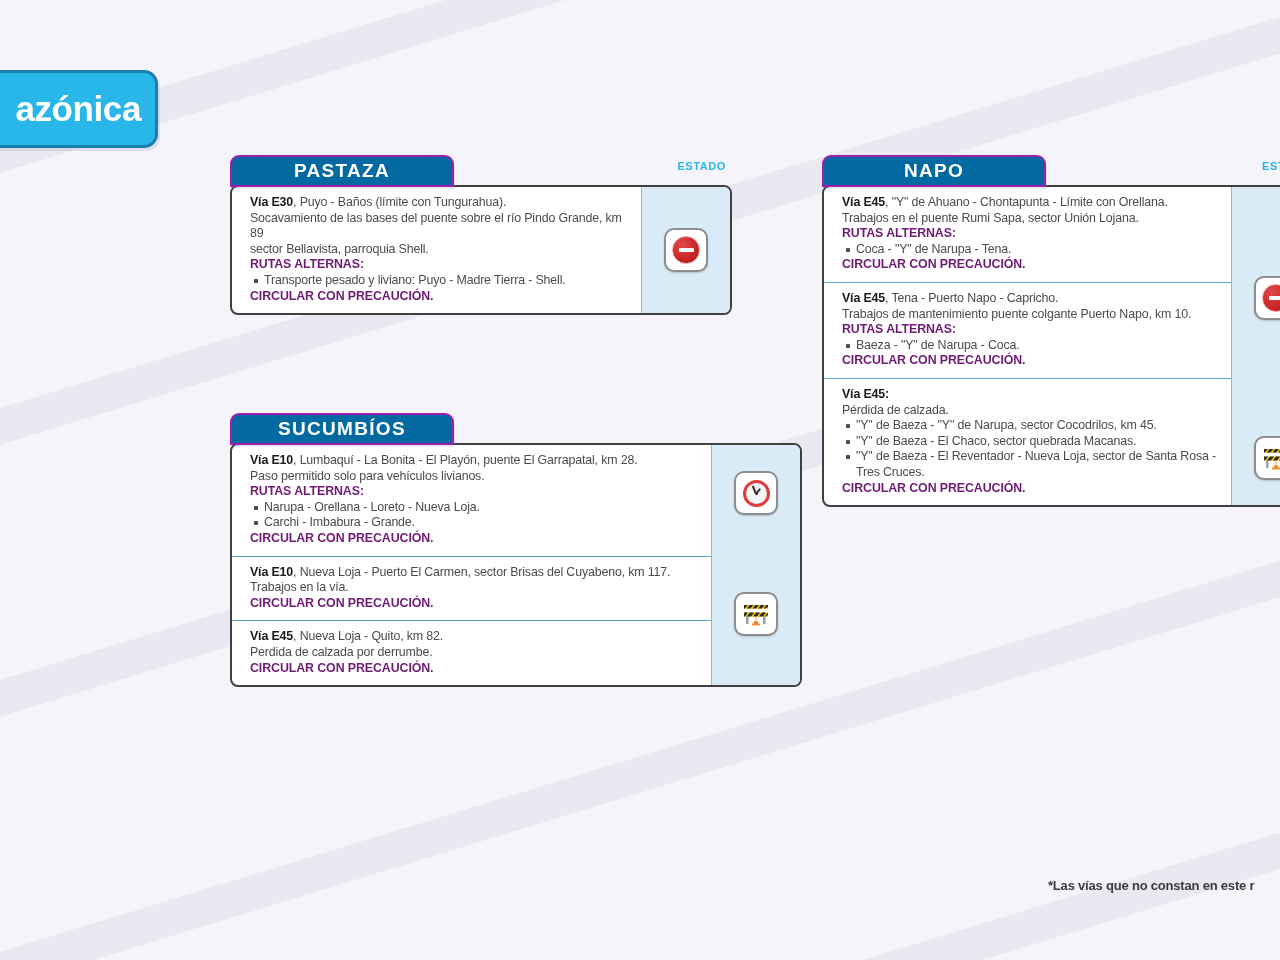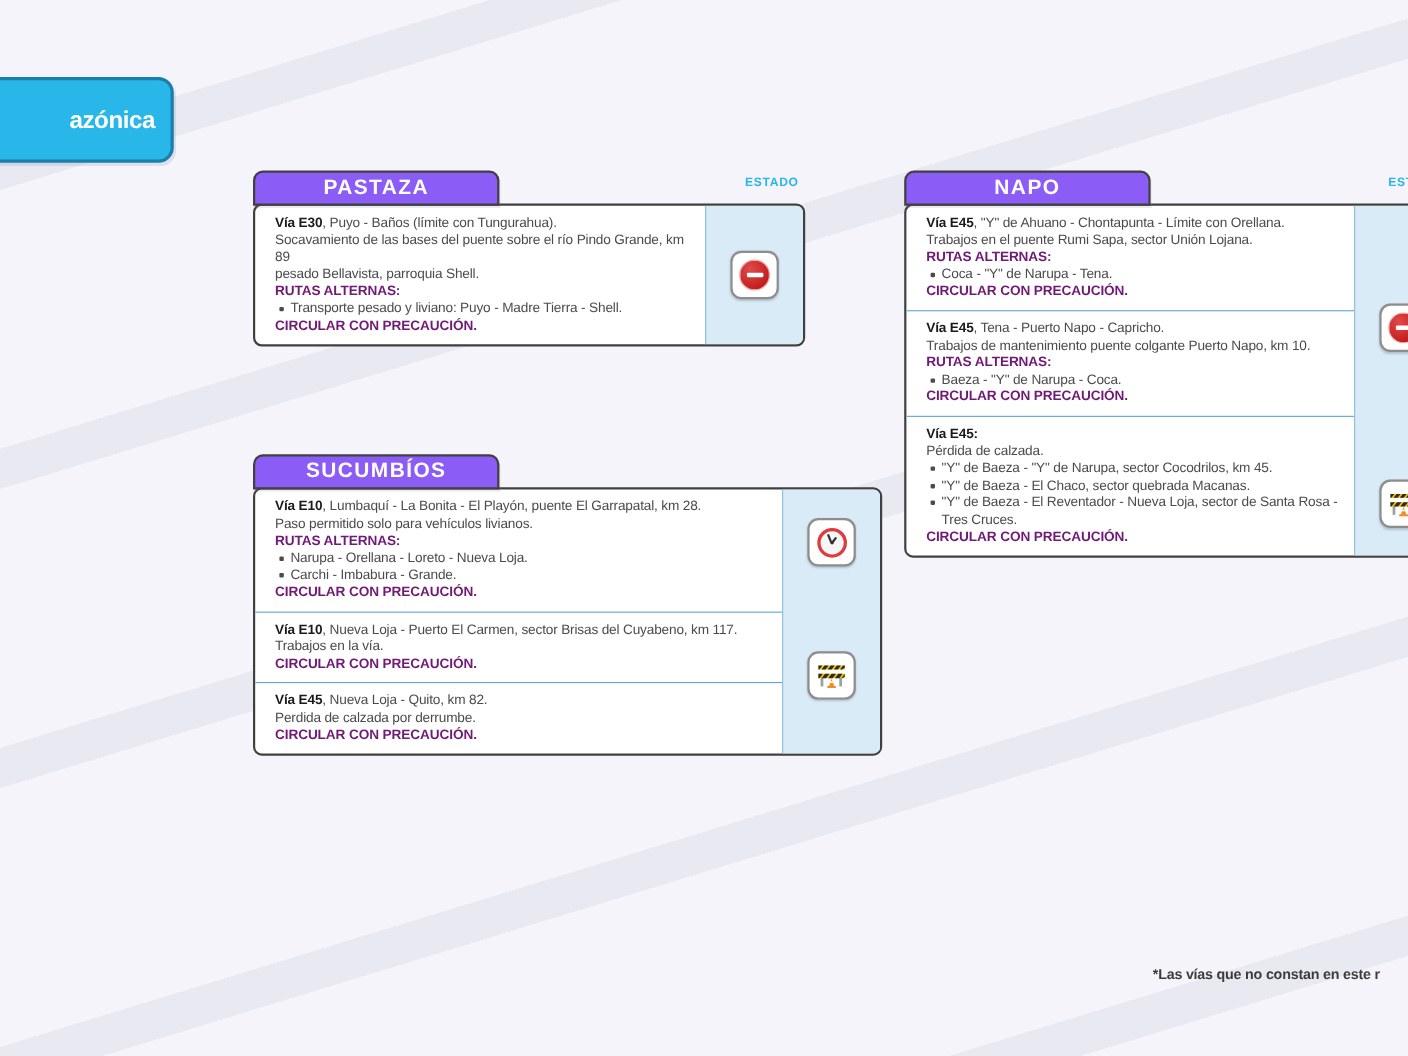--- a/index.html
+++ b/index.html
@@ -45,36 +45,36 @@
     border-radius: 14px;
     box-sizing: border-box;
     display: flex;
     align-items: center;
     justify-content: flex-end;
     padding-right: 14px;
     box-shadow: 2px 3px 0 rgba(120,130,160,0.18);
   }
   #region-title .label {
     color: #ffffff;
-    font-size: 22px;
+    font-size: 35px;
     font-weight: bold;
     letter-spacing: -0.4px;
     white-space: nowrap;
   }
 
   
   .panel {
     position: absolute;
   }
   .panel-header {
     position: relative;
     width: 224px;
     height: 32px;
-    background: #8b5cf6;
-    border: 2px solid #404040;
+    background: #0369a1;
+    border: 2px solid #a21caf;
     border-radius: 9px 9px 0 0;
     box-sizing: border-box;
     display: flex;
     align-items: center;
     justify-content: center;
     z-index: 3;
     box-shadow: 1px 2px 0 rgba(120,130,160,0.15);
   }
   .panel-header .ptitle {
     color: #ffffff;
@@ -257,21 +257,21 @@
   <div class="panel-header">
     <span class="ptitle">PASTAZA</span>
   </div>
   <div class="estado-label" style="right:6px;">ESTADO</div>
   <div class="panel-body">
     <div class="panel-rows">
 
       <div class="row">
         <p class="head"><b>Vía E30</b><span>, Puyo - Baños (límite con Tungurahua).</span></p>
         <p>Socavamiento de las bases del puente sobre el río Pindo Grande, km 89</p>
-        <p>pesado Bellavista, parroquia Shell.</p>
+        <p>sector Bellavista, parroquia Shell.</p>
         <p class="bold">RUTAS ALTERNAS:</p>
         <ul>
           <li>Transporte pesado y liviano: Puyo - Madre Tierra - Shell.</li>
         </ul>
         <p class="bold">CIRCULAR CON PRECAUCIÓN.</p>
       </div>
 
     </div>
     <div class="estado-col">
       <div class="estado-cell" style="flex:1 1 auto;">

